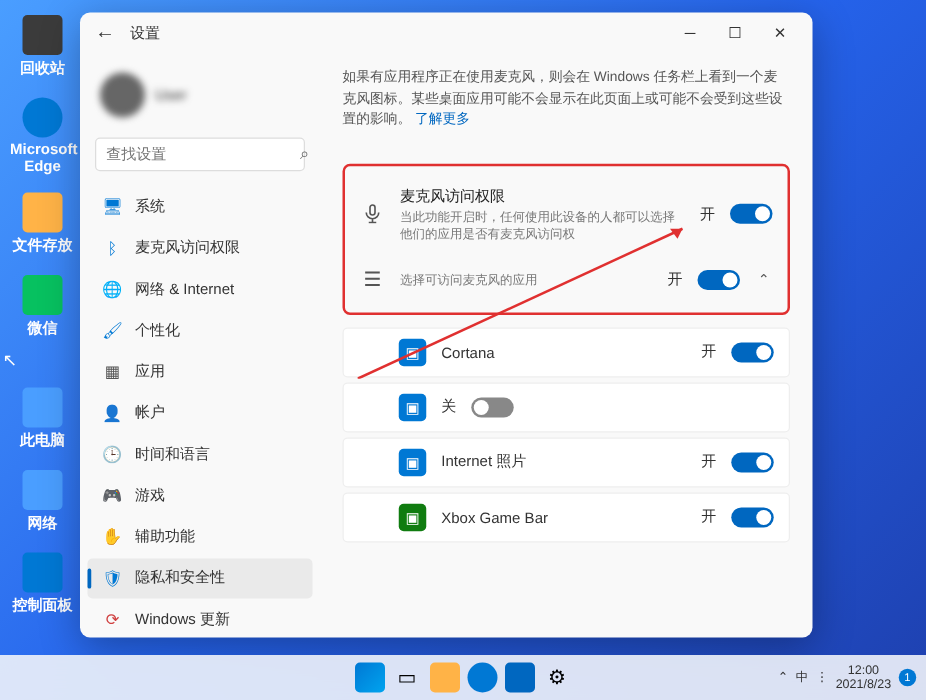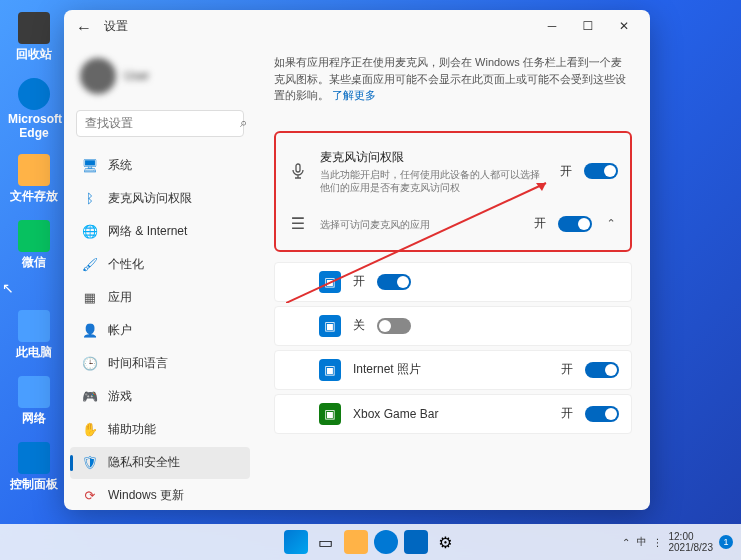--- a/index.html
+++ b/index.html
@@ -45,21 +45,21 @@
 .toggle.off::after { left: 2px; }
 .chevron { color: #555; font-size: 11px; width: 14px; text-align: center; }
 .app-list { }
 .app-row { display: flex; align-items: center; padding: 8px 12px 8px 44px; gap: 12px; background: #fff; border: 1px solid #eee; border-radius: 4px; margin: 4px 0; }
 .app-icon { width: 22px; height: 22px; border-radius: 4px; display: flex; align-items: center; justify-content: center; color: #fff; font-size: 12px; flex-shrink: 0; }
 .app-name { flex: 1; font-size: 12px; color: #333; }
 .arrow { position: absolute; pointer-events: none; }
 .taskbar { position: absolute; bottom: 0; left: 0; right: 0; height: 36px; background: rgba(240,243,249,0.9); backdrop-filter: blur(8px); display: flex; align-items: center; justify-content: center; gap: 6px; }
 .tb-icon { width: 24px; height: 24px; border-radius: 4px; cursor: pointer; display: flex; align-items: center; justify-content: center; }
 .tray { position: absolute; right: 8px; display: flex; align-items: center; gap: 6px; font-size: 10px; color: #333; }
-.clock { text-align: left; line-height: 1.1; }
+.clock { text-align: center; line-height: 1.1; }
 .cursor { position: absolute; left: 2px; top: 280px; color: #fff; font-size: 14px; pointer-events: none; }
 </style>
 </head>
 <body>
 
 <div class="desktop-icon" style="top:12px;left:8px"><div class="ico" style="background:#3b3b3b"></div><span>回收站</span></div>
 <div class="desktop-icon" style="top:78px;left:8px"><div class="ico" style="background:#0078d4;border-radius:50%"></div><span>Microsoft Edge</span></div>
 <div class="desktop-icon" style="top:154px;left:8px"><div class="ico" style="background:#ffb347"></div><span>文件存放</span></div>
 <div class="desktop-icon" style="top:220px;left:8px"><div class="ico" style="background:#07c160"></div><span>微信</span></div>
 <div class="desktop-icon" style="top:310px;left:8px"><div class="ico" style="background:#4a9eff"></div><span>此电脑</span></div>
@@ -167,20 +167,21 @@
         </div>
         <svg class="arrow" style="left:10px;top:40px" width="280" height="130">
             <line x1="0" y1="130" x2="260" y2="10" stroke="#e03030" stroke-width="2"></line>
             <polygon points="260,10 250,10 256,18" fill="#e03030"></polygon>
           </svg>
       </div>
 
       <div class="app-list" id="app-list">
           <div class="app-row">
             <div class="app-icon" style="background:#0078d4">▣</div>
+            <div class="app-name">Cortana</div>
             <div class="row-state">开</div>
             <div class="toggle on"></div>
           </div>
           <div class="app-row">
             <div class="app-icon" style="background:#0078d4">▣</div>
             <div class="row-state">关</div>
             <div class="toggle off"></div>
           </div>
           <div class="app-row">
             <div class="app-icon" style="background:#0078d4">▣</div>

